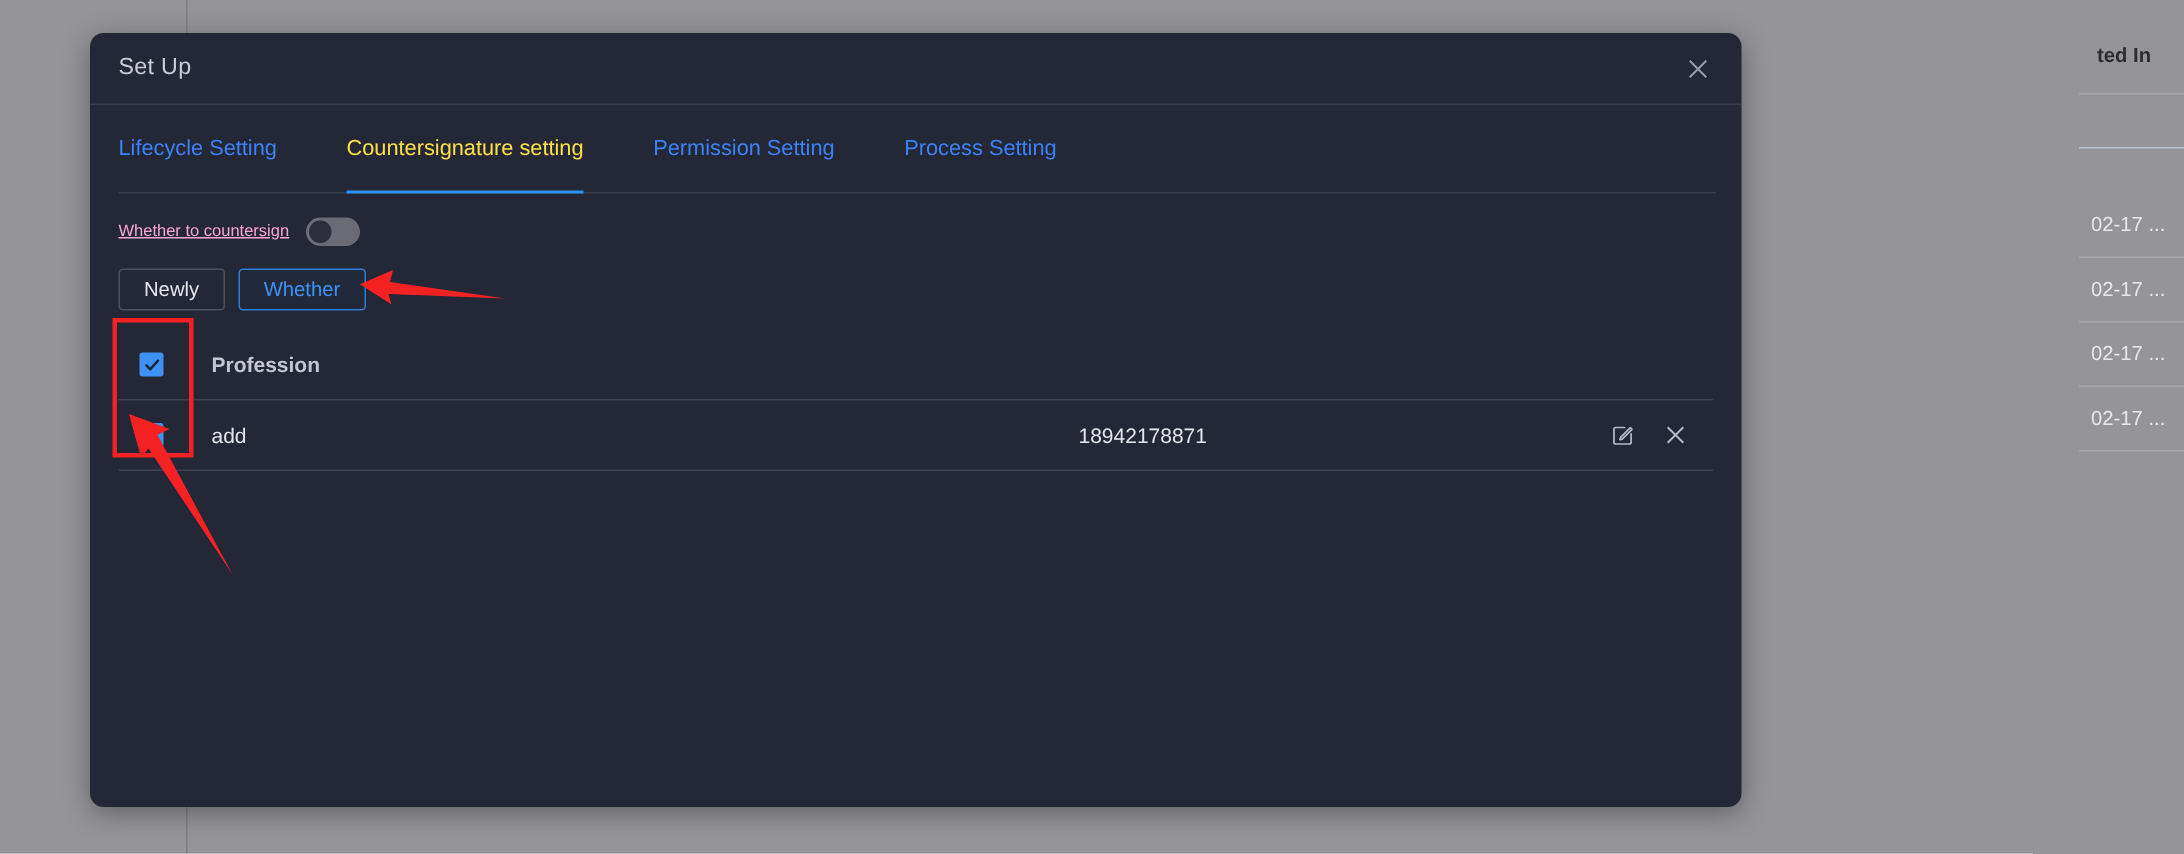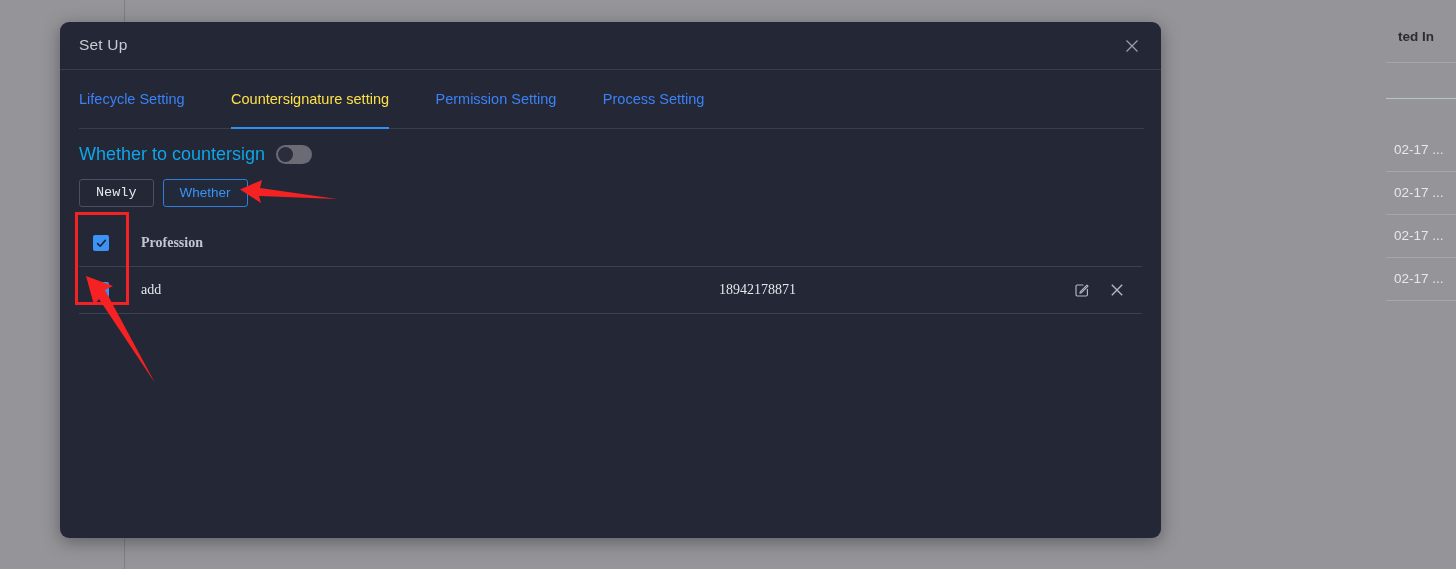--- a/index.html
+++ b/index.html
@@ -144,23 +144,24 @@
     position: relative;
     padding: 0 19px;
   }
   #countersign-row {
     display: flex;
     align-items: center;
     height: 34px;
     margin-top: 8px;
   }
   #countersign-label {
-    font-size: 18px;
-    color: #0ea5e9;
+    font-size: 11px;
+    color: #f9a8d4;
     margin-right: 11px;
+    text-decoration: underline;
   }
   #countersign-toggle {
     position: relative;
     width: 36px;
     height: 19px;
     border-radius: 10px;
     background: #6a6b75;
     cursor: pointer;
     flex: none;
   }
@@ -185,40 +186,38 @@
     border-radius: 3px;
     font-size: 13.5px;
     line-height: 26px;
     box-sizing: border-box;
     cursor: pointer;
     background: transparent;
   }
   .btn.newly {
     border: 1px solid #4d5062;
     color: #e4e6ec;
-    font-family: Liberation Mono, monospace;
   }
   .btn.delete {
     border: 1px solid #2f7fd6;
     color: #3c93f5;
     background: #21293b;
   }
 
   
   #data-table {
     margin-top: 13px;
     position: relative;
   }
   .tr {
     position: relative;
     display: flex;
     align-items: center;
     height: 46px;
     border-bottom: 1px solid #3d4050;
-    font-family: Liberation Serif, serif;
   }
   .tr.header { border-bottom: 1px solid #3d4050; }
   .cell-check {
     width: 62px;
     flex: none;
     display: flex;
     align-items: center;
     padding-left: 14px;
     box-sizing: border-box;
   }

